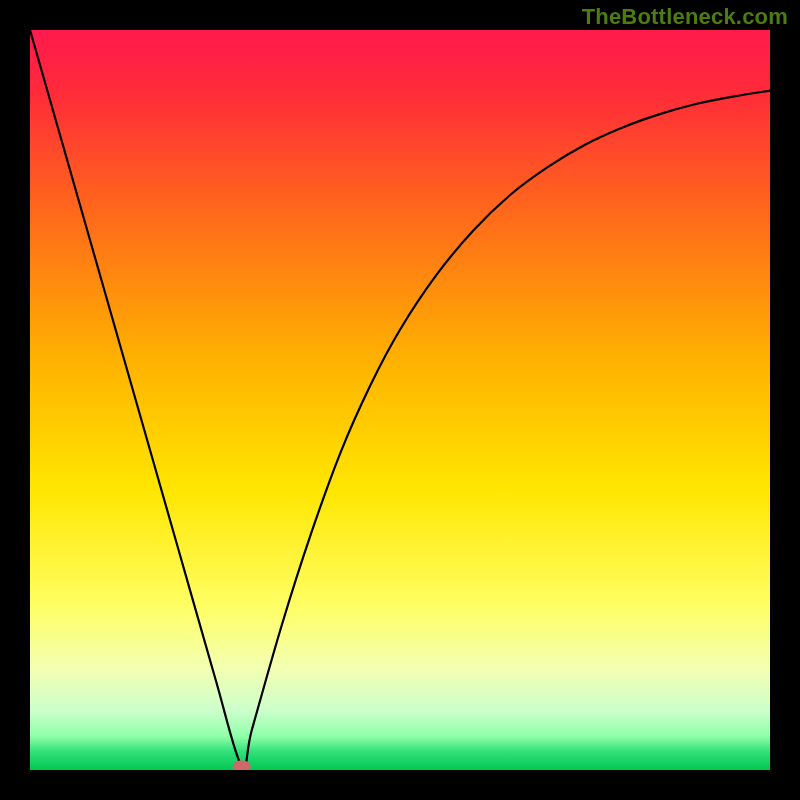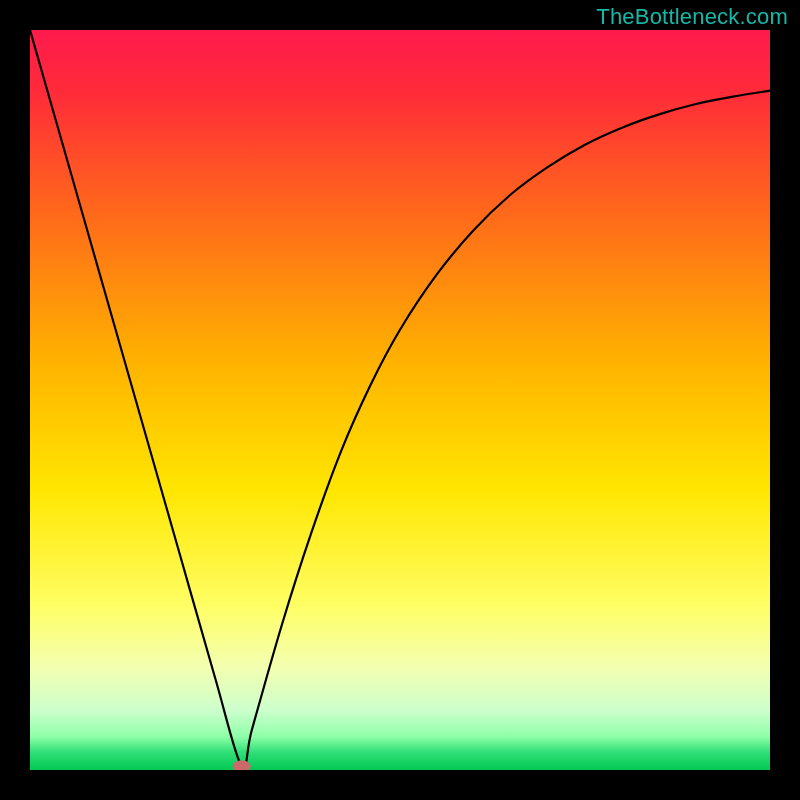--- a/index.html
+++ b/index.html
@@ -24,22 +24,22 @@
     top: 30px;
     width: 740px;
     height: 740px;
   }
   .watermark {
     position: absolute;
     top: 4px;
     right: 12px;
     font-family: Arial, Helvetica, sans-serif;
     font-size: 22px;
-    font-weight: 400;
-    color: #14b8a6;
+    font-weight: 700;
+    color: #4d7c0f;
     letter-spacing: 0.2px;
   }
   svg {
     display: block;
   }
 </style>
 </head>
 <body>
 
 <div class="frame">

